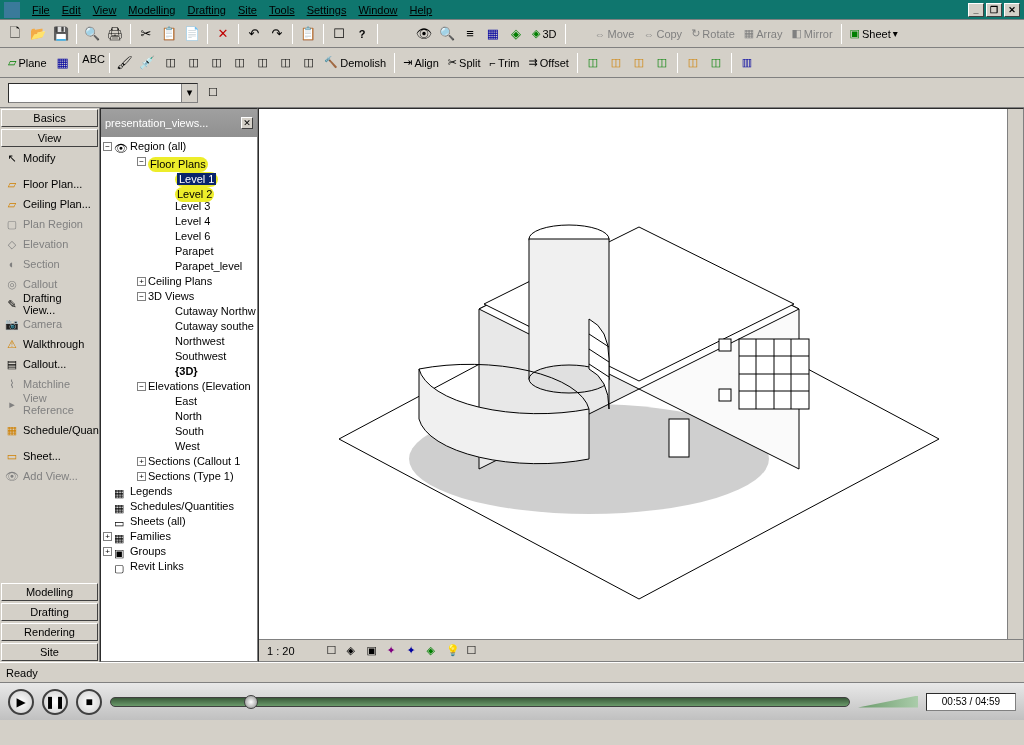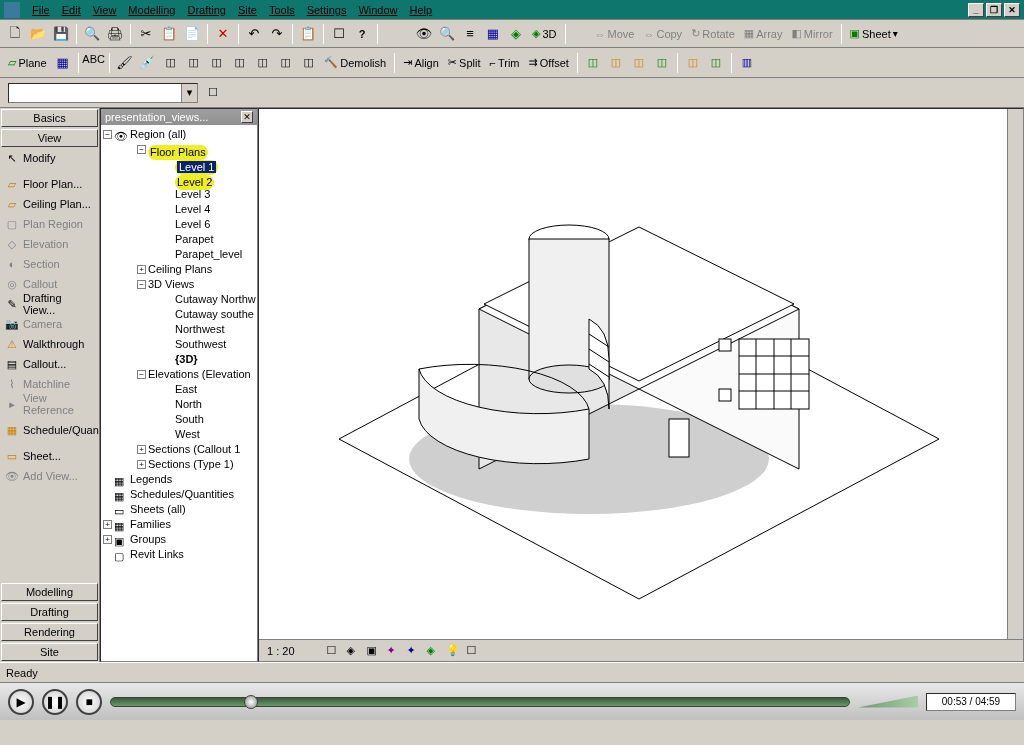--- a/index.html
+++ b/index.html
@@ -20,21 +20,21 @@
 .combo-row { height: 30px; display:flex; align-items:center; padding:2px 8px; border-bottom:1px solid #808080; gap:4px;}
 .combo { width: 190px; height: 20px; background: #fff; border: 1px inset #808080; display:flex; }
 .combo-drop { width:16px; background:#d4d0c8; border-left:1px solid #808080; display:flex; align-items:center; justify-content:center; }
 .main { display: flex; height: 554px; }
 .leftbar { width: 100px; background: #d4d0c8; border-right: 1px solid #808080; display:flex; flex-direction:column; }
 .group-btn { height: 18px; border: 1px solid #fff; border-right-color:#404040; border-bottom-color:#404040; text-align:center; line-height:16px; background:#d4d0c8; margin:1px; }
 .lbtn { height: 20px; display:flex; align-items:center; gap:4px; padding: 1px 3px; margin:0 2px; }
 .lbtn.disabled { color:#808080; }
 .licon { width:14px; height:14px; flex-shrink:0; display:flex; align-items:center; justify-content:center; }
 .treepanel { width: 158px; background:#fff; border:1px inset #808080; position:relative; overflow:hidden; }
-.tree-title { background: linear-gradient(#a0a0a0,#909090); color:#fff; height:16px; padding:1px 4px; display:flex; align-items:center; justify-content:space-between; }
+.tree-title { background: linear-gradient(#a0a0a0,#909090); color:#fff; height:28px; padding:1px 4px; display:flex; align-items:center; justify-content:space-between; }
 .tree-close { width:12px; height:12px; background:#d4d0c8; color:#000; font-size:9px; display:flex; align-items:center; justify-content:center; border:1px solid #fff; border-right-color:#404040; border-bottom-color:#404040;}
 .tree { padding: 2px 0; font-size:11px; line-height:15px; white-space:nowrap; }
 .tree-row { display:flex; align-items:center; height:15px; padding-left:0; }
 .exp { width:9px; height:9px; border:1px solid #808080; font-size:8px; line-height:7px; text-align:center; margin:0 2px; background:#fff; flex-shrink:0;}
 .exp.blank { border:none; background:transparent; }
 .ticon { width:14px; height:12px; margin-right:2px; flex-shrink:0; }
 .ind2 { padding-left: 34px; }
 .ind4 { padding-left: 74px; }
 .highlight { background: #eded2a; border-radius: 10px; padding: 0 2px; margin-top: 6px; }
 .sel { background: #0a246a; color:#fff; padding: 0 2px; }

